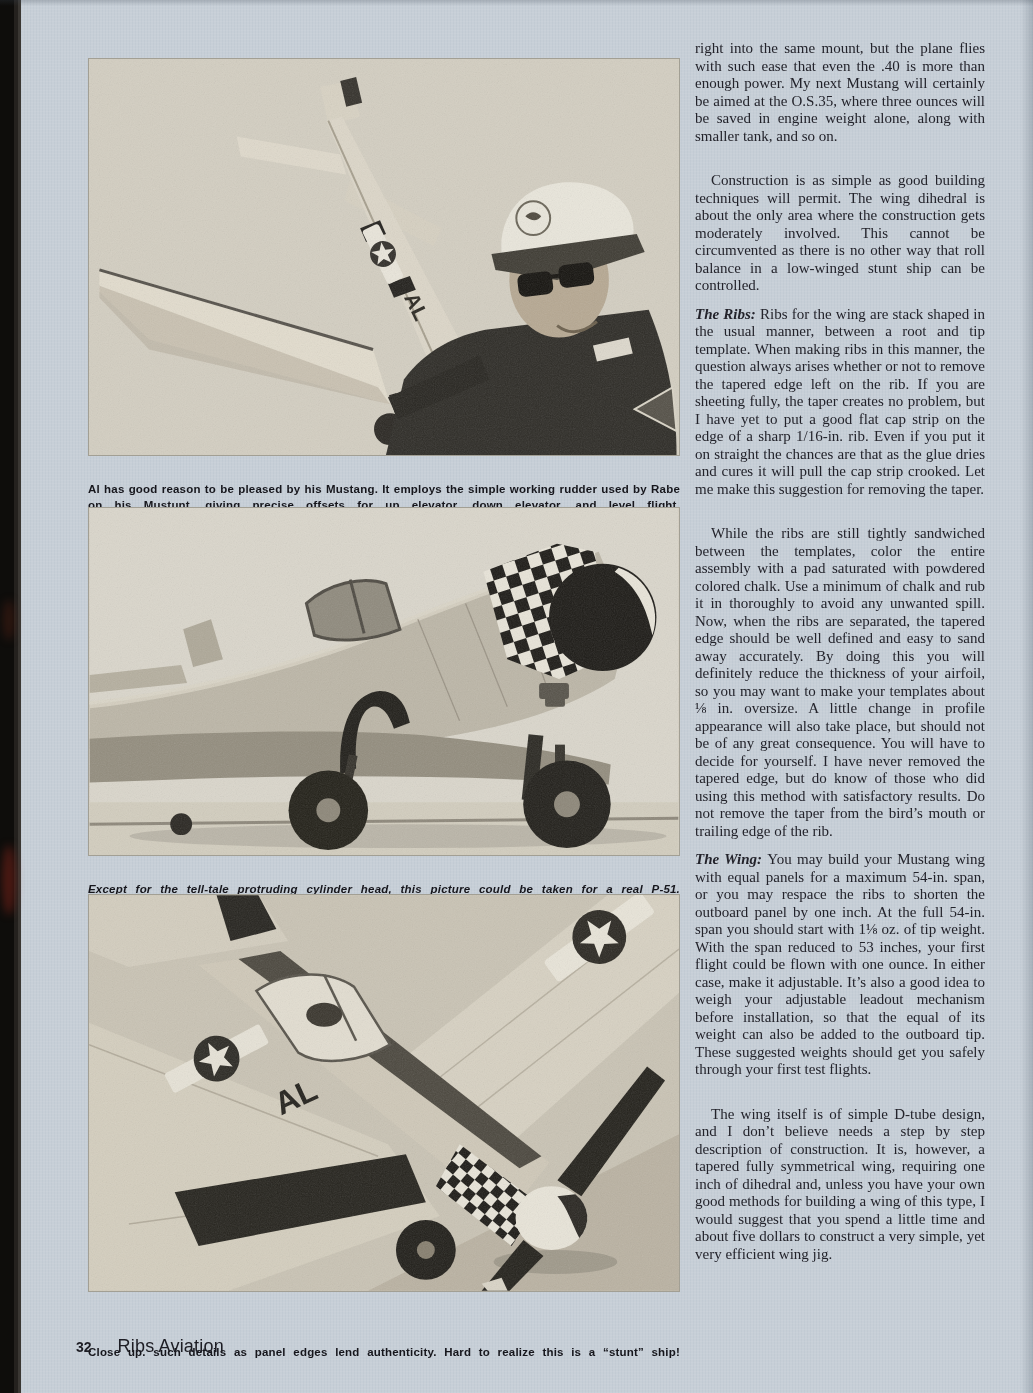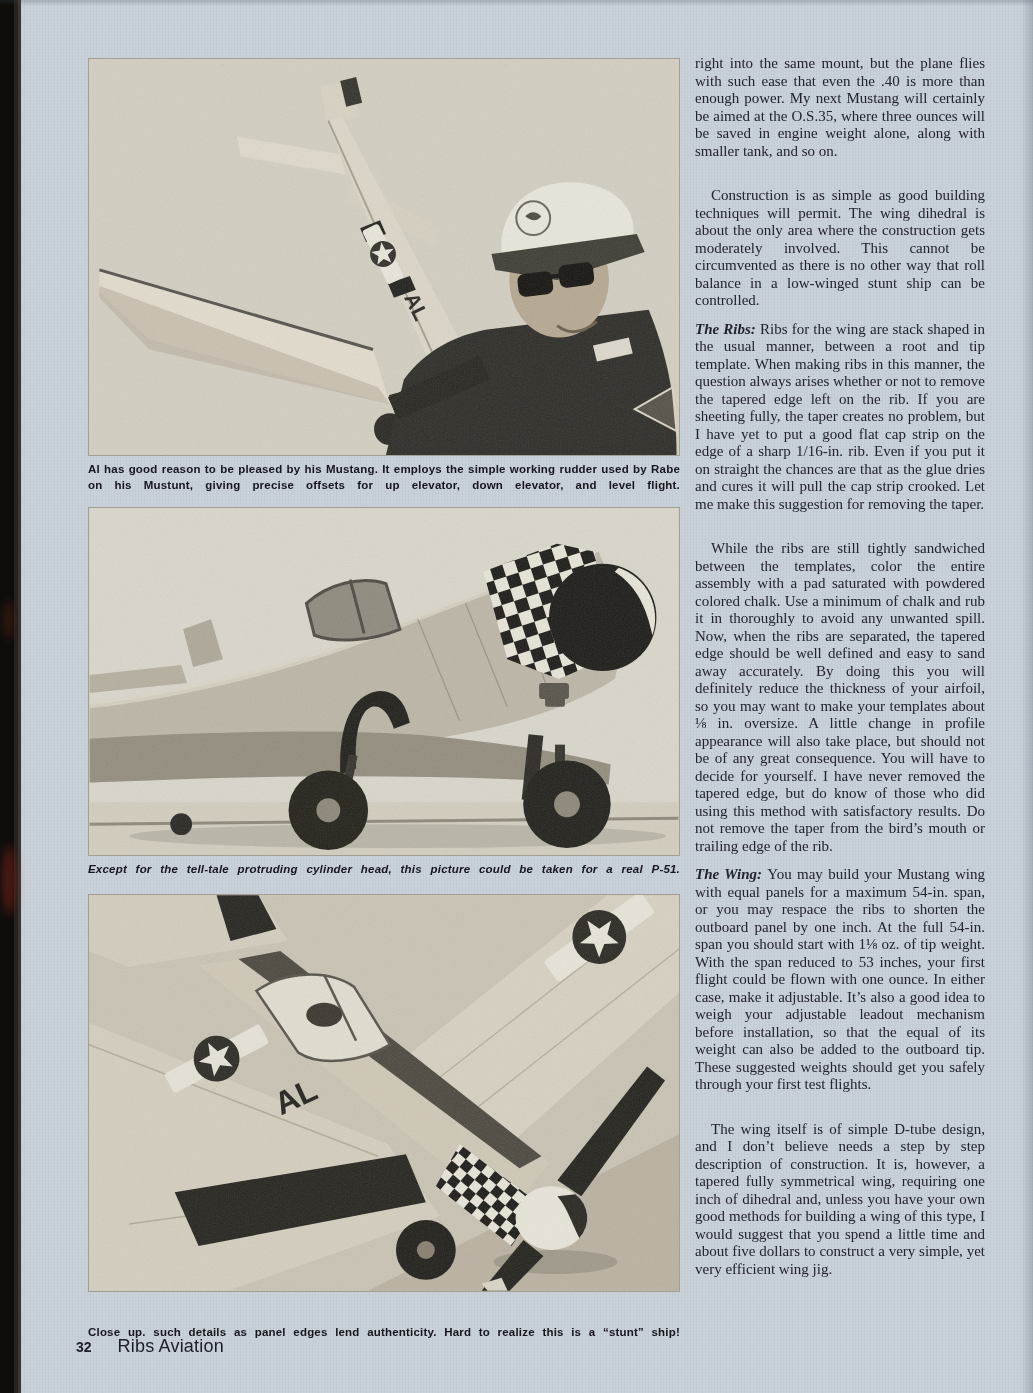--- a/index.html
+++ b/index.html
@@ -24,26 +24,26 @@
   .photo{position:absolute;left:88px;width:592px;border:1px solid rgba(70,70,66,.35);
     box-sizing:border-box;background:#d5cfc1;}
   .photo svg{display:block;width:100%;height:100%;}
   #photo1{top:58px;height:398px;}
   #photo2{top:507px;height:349px;}
   #photo3{top:894px;height:398px;}
 
   .caption{position:absolute;left:88px;width:592px;
     font-family:"Liberation Sans",sans-serif;font-weight:bold;
     font-size:11.5px;line-height:16px;letter-spacing:.2px;color:#16161c;
-    text-align:justify;text-align-last:justify;}
+    text-align:justify;text-align-last:justify;margin-top:20px;}
   #caption1{top:461px;}
   #caption2{top:861px;font-style:italic;}
   #caption3{top:1324px;}
 
-  .article{position:absolute;left:695px;top:55px;width:290px;}
+  .article{position:absolute;left:695px;top:40px;width:290px;}
   .article p{margin:0;font-size:15px;line-height:17.5px;text-align:justify;color:#23232b;}
   .article p.indent{text-indent:16px;margin-top:27px;}
   .article p.section{margin-top:11px;}
   .article b{font-weight:bold;font-style:italic;}
 
   .footer{position:absolute;left:76px;top:1333px;display:flex;align-items:baseline;
     font-family:"Liberation Sans",sans-serif;color:#1d1d24;}
   .footer .pageno{font-weight:bold;font-size:14px;margin-top:6px;}
   .footer .mag{font-size:18px;margin-left:26px;letter-spacing:.2px;}
 </style>

